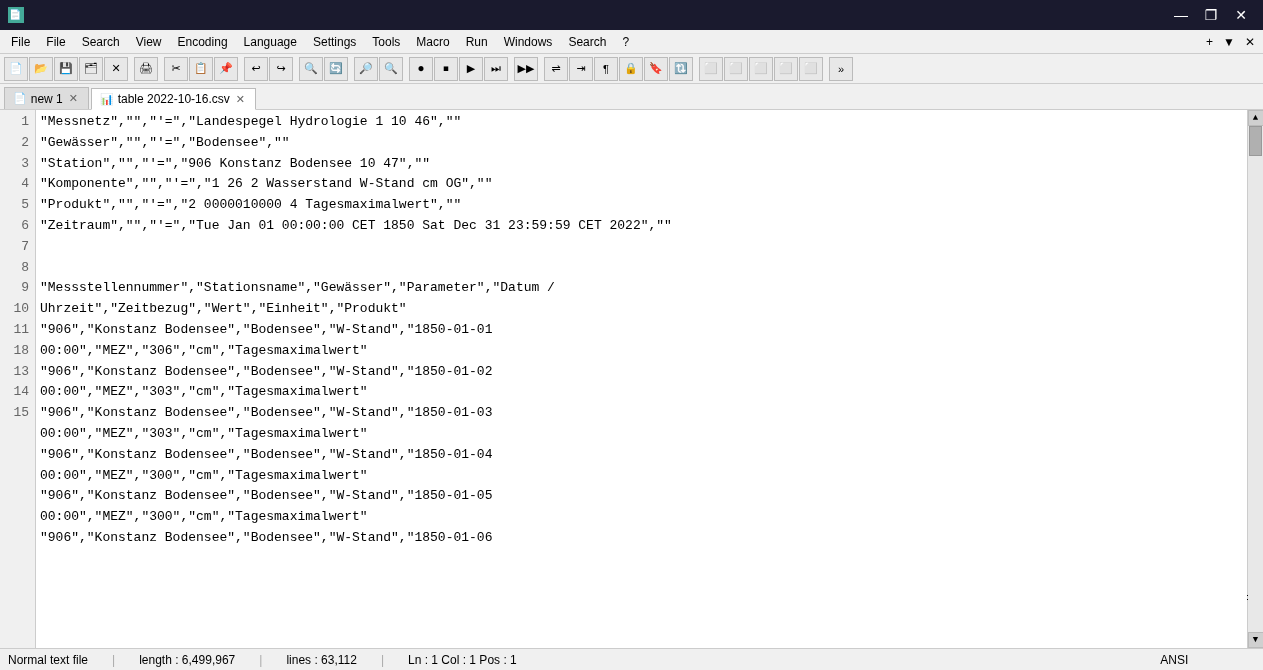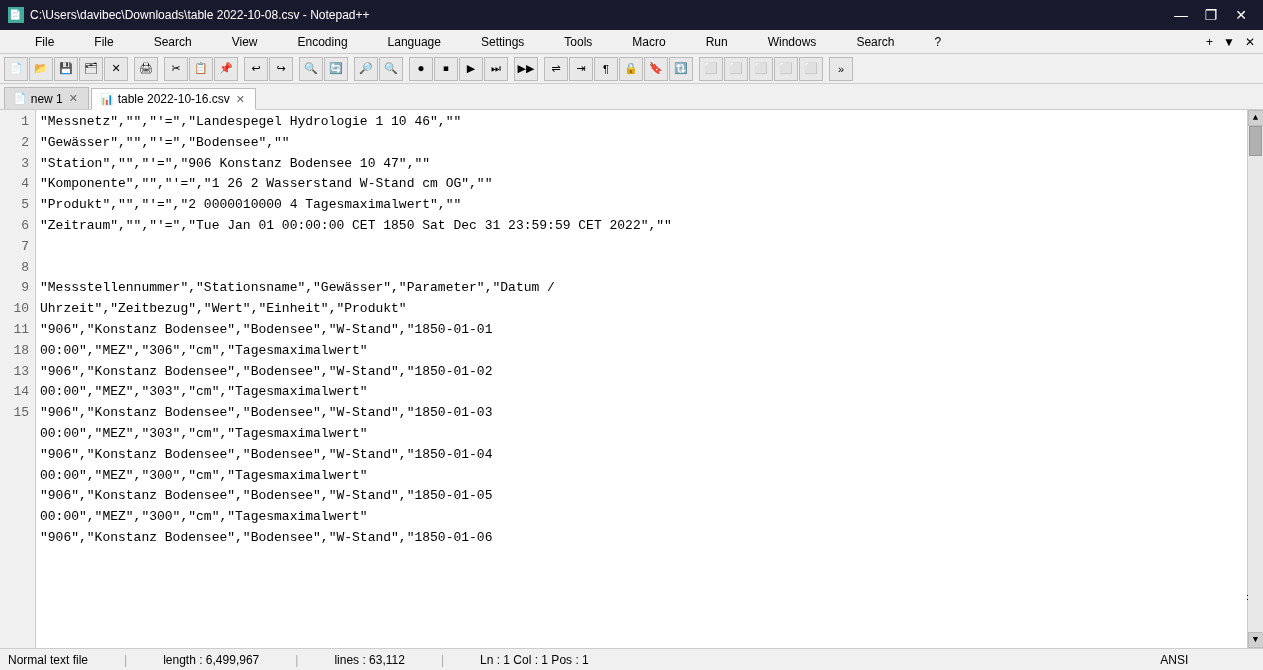--- a/index.html
+++ b/index.html
@@ -71,21 +71,20 @@
       flex-shrink: 0;
       border-bottom: 1px solid #ccc;
       gap: 2px;
     }
     .menu-item {
       font-family: Arial, sans-serif;
       font-size: 12px;
       padding: 2px 6px;
       cursor: pointer;
       border: 1px solid transparent;
-      margin-left: 24px;
     }
     .menu-bar-right {
       margin-left: auto;
       display: flex;
       align-items: center;
       gap: 2px;
     }
     .menu-bar-btn {
       font-family: Arial, sans-serif;
       font-size: 12px;
@@ -245,40 +244,39 @@
     .status-bar {
       background: #f0f0f0;
       border-top: 1px solid #ccc;
       display: flex;
       align-items: center;
       padding: 2px 8px;
       height: 22px;
       flex-shrink: 0;
       font-family: Arial, sans-serif;
       font-size: 12px;
-      gap: 32px;
+      gap: 20px;
     }
     .status-sep {
       color: #aaa;
       margin: 0 4px;
     }
     .status-right {
       margin-left: auto;
       display: flex;
       gap: 16px;
       flex-direction: column;
     }
   </style>
 </head>
 <body>
 
 <div class="title-bar">
   <div class="title-bar-left">
     <span class="title-bar-icon">📄</span>
-    <span class="title-bar-text">C:\Users\davibec\Downloads\table 2022-10-08.csv - Notepad++</span>
   </div>
   <div class="title-bar-controls">
     <button class="title-btn">—</button>
     <button class="title-btn">❐</button>
     <button class="title-btn close">✕</button>
   </div>
 </div>
 
 <div class="menu-bar">
   <span class="menu-item">File</span>

